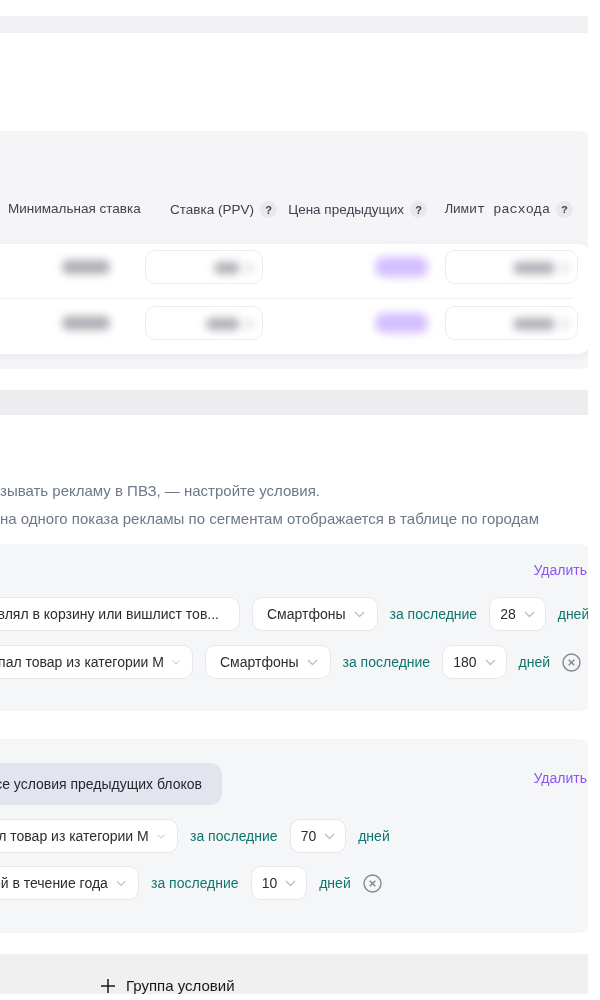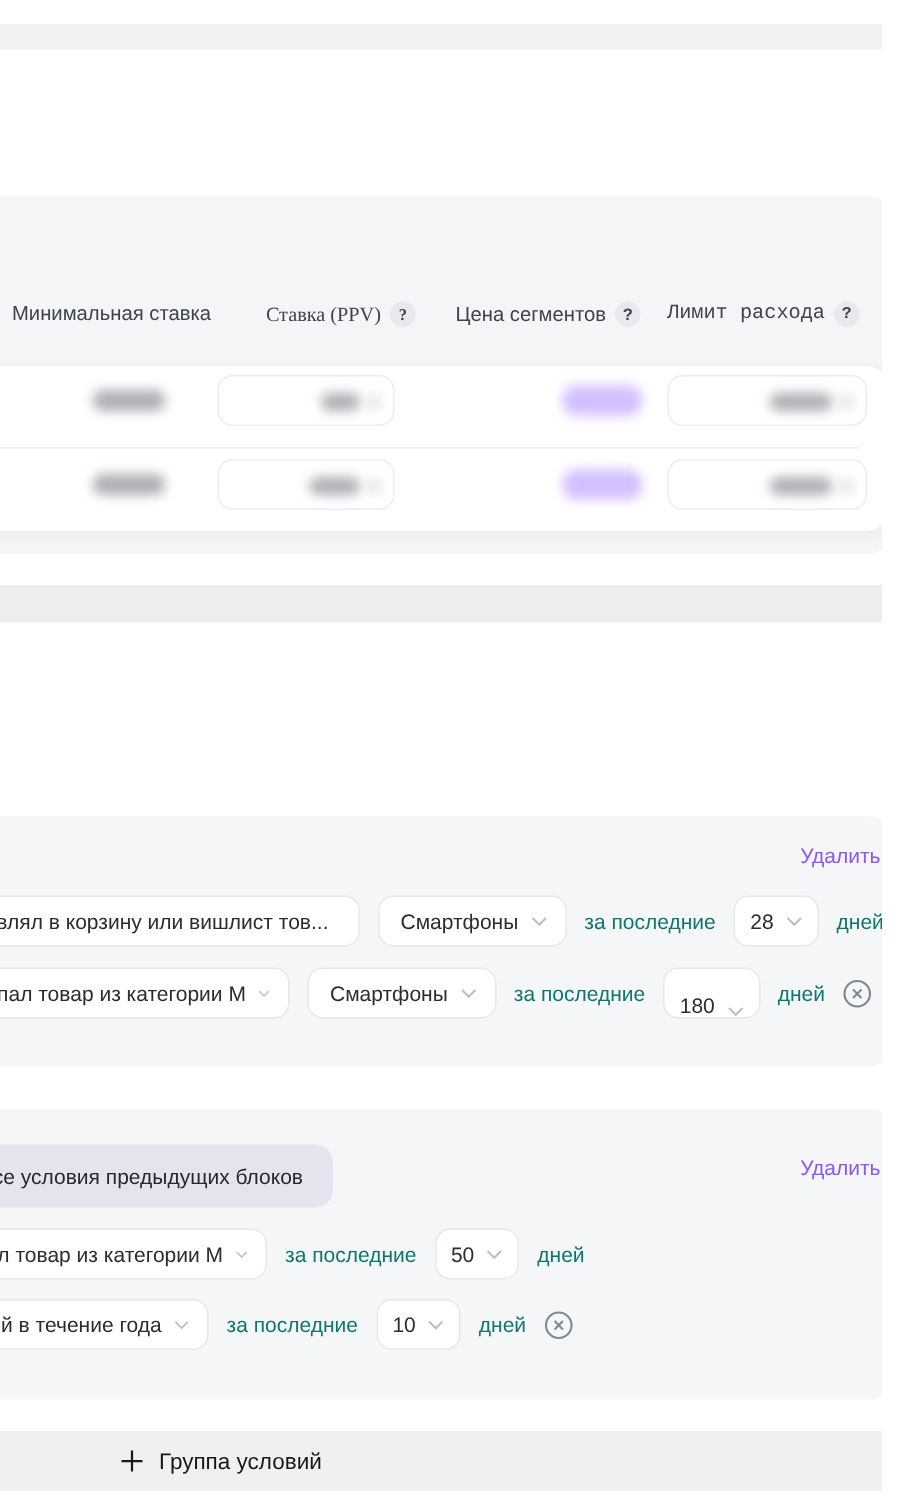--- a/index.html
+++ b/index.html
@@ -47,42 +47,42 @@
     font-size:14px;color:#26282e;white-space:nowrap;overflow:hidden;}
   .cond-row{position:absolute;left:0;right:0;display:flex;align-items:center;gap:12px;white-space:nowrap;}
   .pill{height:34px;background:#fff;border:1px solid #e7e8ec;border-radius:10px;box-sizing:border-box;
     display:flex;align-items:center;gap:8px;font-size:14px;color:#2a2c31;padding:0 12px 0 14px;cursor:pointer;}
   .pill.first{justify-content:flex-end;overflow:hidden;flex:none;padding-left:0;}
   .row-text{font-size:14px;color:#0f766e;}
   .remove-btn{width:19px;height:19px;border:none;background:none;padding:0;cursor:pointer;display:flex;}
 
   
   .add-group-bar{position:absolute;top:938px;left:0;right:0;height:40px;background:#f0f0f1;
-    display:flex;align-items:center;gap:10px;padding-left:80px;box-sizing:border-box;cursor:pointer;}
+    display:flex;align-items:flex-end;gap:10px;padding-left:100px;box-sizing:border-box;cursor:pointer;}
   .add-group-label{font-size:15px;color:#17181b;}
   svg{display:block;}
 </style>
 </head>
 <body>
 
 <div class="screen">
 
   <div class="strip top"></div>
 
   <div class="table-panel">
 
     <div class="hdr-cell" style="left:32px;">
       <span>Минимальная ставка</span>
     </div>
-    <div class="hdr-cell" style="right:318px;font-family:Liberation Serif, serif;">
+    <div class="hdr-cell" style="right:318px;">
       <span>Ставка (PPV)</span>
       <span class="help-circle">?</span>
     </div>
     <div class="hdr-cell" style="right:168px;">
-      <span>Цена сегментов</span>
+      <span>Цена предыдущих</span>
       <span class="help-circle">?</span>
     </div>
     <div class="hdr-cell" style="right:22px;font-family:Liberation Mono, monospace;">
       <span>Лимит расхода</span>
       <span class="help-circle">?</span>
     </div>
 
     <div class="rows-card">
 
       <div>
@@ -109,20 +109,24 @@
         <span class="cell-input" style="left:469px;top:62px;width:133px;">
           <span class="blob dark inner-dark" style="width:42px;"></span>
           <span class="blob light inner-light"></span>
         </span>
       </div>
     </div>
   </div>
 
   <div class="strip mid"></div>
 
+  <div class="intro">
+    <div>зывать рекламу в ПВЗ, — настройте условия.</div>
+    <div>на одного показа рекламы по сегментам отображается в таблице по городам</div>
+  </div>
 
   <div class="group-card g1">
     <span class="delete-link">Удалить</span>
 
     <div class="cond-row" style="top:53px;">
       <span class="pill first" style="width:264px;">
         <span>добавлял в корзину или вишлист тов...</span>
         <svg width="11" height="7" viewBox="0 0 11 7">
             <path d="M1 1l4.5 4.5L10 1" stroke="#b9bdc6" stroke-width="1.3" fill="none"></path>
           </svg>
@@ -151,21 +155,21 @@
             <path d="M1 1l4.5 4.5L10 1" stroke="#b9bdc6" stroke-width="1.3" fill="none"></path>
           </svg>
       </span>
       <span class="pill">
         <span>Смартфоны</span>
         <svg width="11" height="7" viewBox="0 0 11 7">
             <path d="M1 1l4.5 4.5L10 1" stroke="#b9bdc6" stroke-width="1.3" fill="none"></path>
           </svg>
       </span>
       <span class="row-text">за последние</span>
-      <span class="pill" style="padding:0 10px;align-items:flex-end;">
+      <span class="pill" style="padding:16px 10px;">
         <span>180</span>
         <svg width="11" height="7" viewBox="0 0 11 7">
             <path d="M1 1l4.5 4.5L10 1" stroke="#b9bdc6" stroke-width="1.3" fill="none"></path>
           </svg>
       </span>
       <span class="row-text">дней</span>
       <button class="remove-btn">
         <svg width="19" height="19" viewBox="0 0 19 19">
             <circle cx="9.5" cy="9.5" r="8.5" stroke="#82878f" stroke-width="1.4" fill="none"></circle>
             <path d="M6.7 6.7l5.6 5.6M12.3 6.7l-5.6 5.6" stroke="#82878f" stroke-width="1.4"></path>
@@ -180,21 +184,21 @@
 
     <div class="cond-row" style="top:80px;">
       <span class="pill first" style="width:202px;">
         <span>скал товар из категории М</span>
         <svg width="11" height="7" viewBox="0 0 11 7">
             <path d="M1 1l4.5 4.5L10 1" stroke="#b9bdc6" stroke-width="1.3" fill="none"></path>
           </svg>
       </span>
       <span class="row-text">за последние</span>
       <span class="pill" style="padding:0 10px;">
-        <span>50</span>
+        <span>70</span>
         <svg width="11" height="7" viewBox="0 0 11 7">
             <path d="M1 1l4.5 4.5L10 1" stroke="#b9bdc6" stroke-width="1.3" fill="none"></path>
           </svg>
       </span>
       <span class="row-text">дней</span>
 
     </div>
 
     <div class="cond-row" style="top:127px;">
       <span class="pill first" style="width:163px;">

